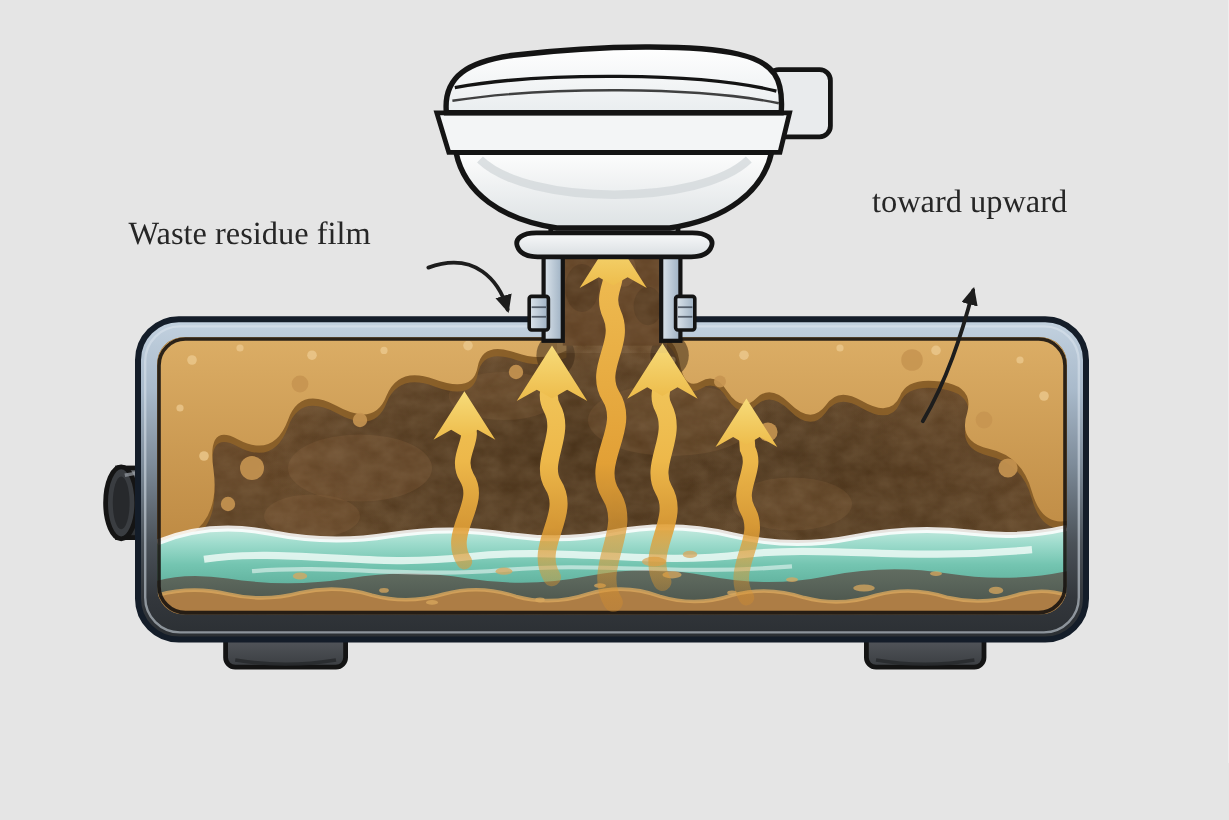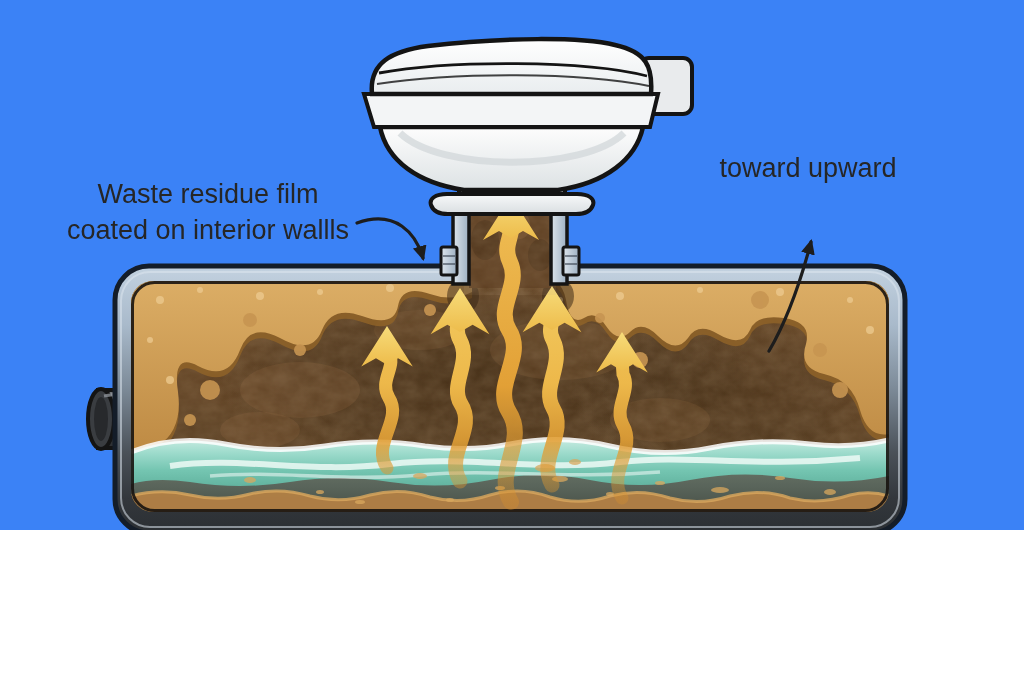--- a/index.html
+++ b/index.html
@@ -1,17 +1,17 @@
 <!DOCTYPE html>
 <html><head>
 <meta charset="utf-8">
 <style>
   html,body{margin:0;padding:0;background:#ffffff;}
-  .stage{position:relative;width:1024px;height:530px;background:#3b82f6;overflow:hidden;
-         font-family:Liberation Sans, sans-serif;}
+  .stage{position:relative;width:1024px;height:683px;background:#e5e5e5;overflow:hidden;
+         font-family:Liberation Serif, serif;}
   .stage svg{position:absolute;left:0;top:0;}
   .label{position:absolute;font-size:27px;line-height:36px;color:#262626;text-align:center;}
   .label-left{left:52px;top:176px;width:312px;}
   .label-right{left:690px;top:150px;width:236px;}
   .fig-title{position:absolute;left:0;top:584px;width:1024px;text-align:center;
              font-size:33px;font-weight:700;color:#3b3b3b;}
 </style>
 </head>
 <body>
 
@@ -277,21 +277,20 @@
     <path d="M 379,73 C 450,60 585,60 647,76" fill="none" stroke="#141414" stroke-width="2.8"></path>
     <path d="M 377,84 C 455,72 580,72 649,86" fill="none" stroke="#141414" stroke-width="2" opacity="0.8"></path>
   </g>
 
   <path d="M 357,223 C 396,209 416,234 423,258" fill="none" stroke="#1d1d1d" stroke-width="3.2" stroke-linecap="round" marker-end="url(#mAh)"></path>
   <path d="M 769,351 C 789,317 801,280 811,242" fill="none" stroke="#1d1d1d" stroke-width="3.2" stroke-linecap="round" marker-end="url(#mAh)"></path>
 </svg>
 
 <div class="label label-left">
   <div>Waste residue film</div>
-  <div>coated on interior wallls</div>
 </div>
 
 <div class="label label-right">
   <div>toward upward</div>
 </div>
 
 
 </div>
 
 </body></html>

